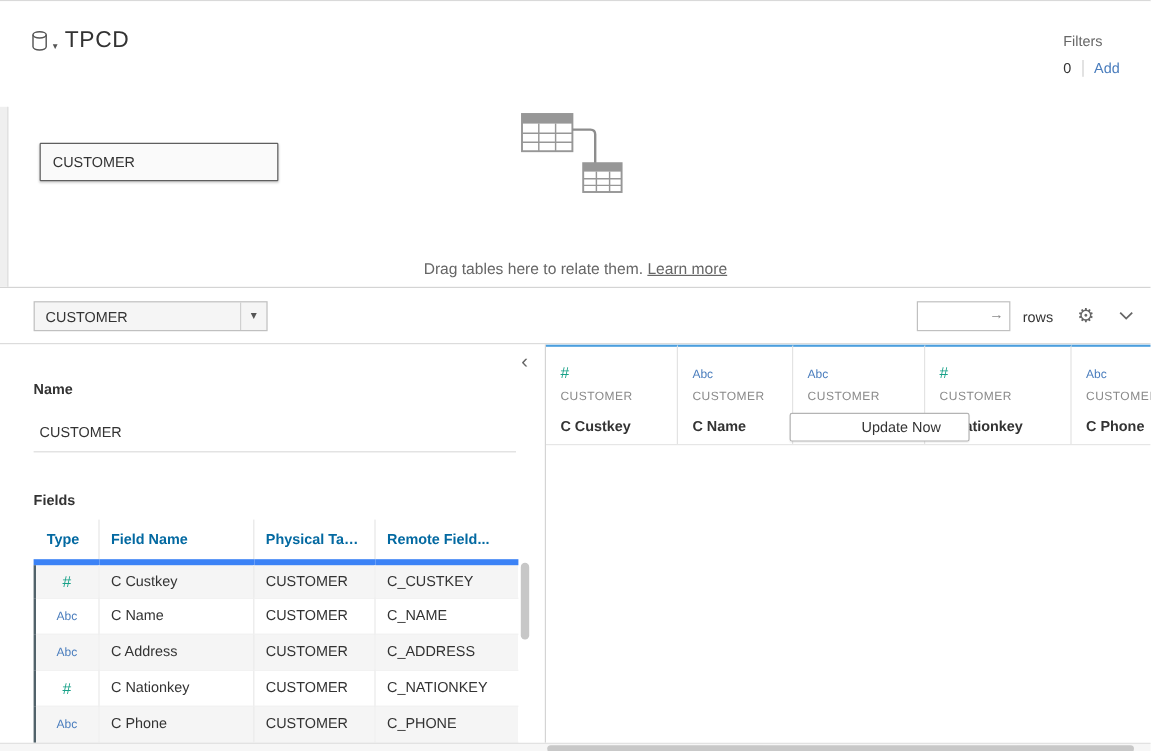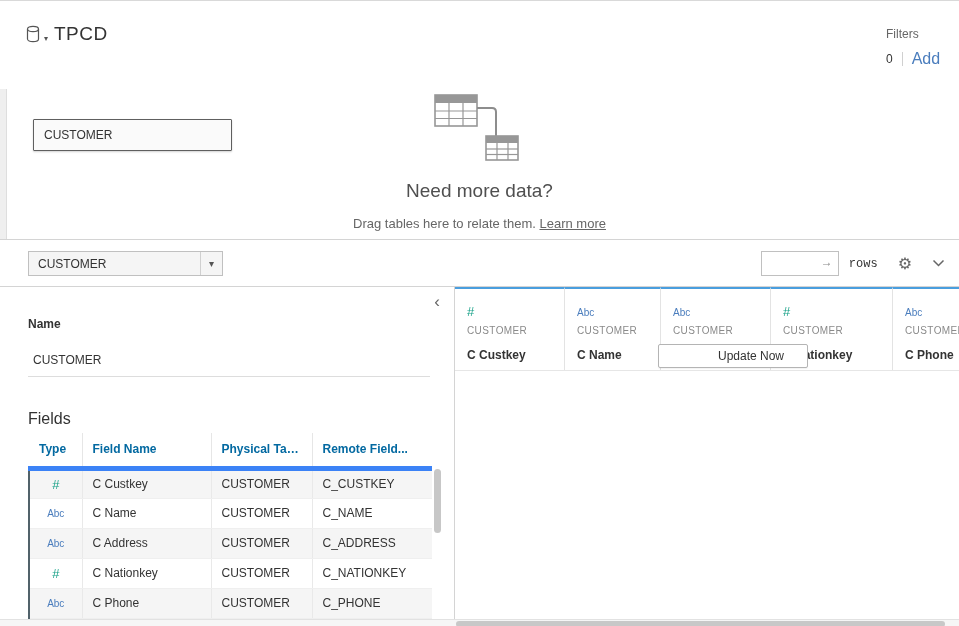--- a/index.html
+++ b/index.html
@@ -15,51 +15,51 @@
   .ds-title { font-size:19px; color:#333; letter-spacing:0.5px; }
   .section-label { font-size:12px; color:#666; }
   .connection { position:absolute; left:605px; top:26px; }
   .radio-row { display:flex; gap:30px; margin-top:9px; }
   .radio { display:flex; align-items:center; gap:7px; font-size:12px; color:#333; cursor:pointer; }
   .rb { width:13px; height:13px; border:1px solid #8a8a8a; border-radius:50%; background:#fff; position:relative; flex:0 0 auto; }
   .rb.selected::after { content:""; position:absolute; left:2px; top:2px; width:7px; height:7px; border-radius:50%; background:#3b3b3b; }
   .filters { position:absolute; left:886px; top:26px; }
   .filters-row { display:flex; align-items:center; gap:9px; margin-top:9px; font-size:12px; color:#333; }
   .vdiv { width:1px; height:14px; background:#d0d0d0; }
-  .link { color:var(--c-link,#4a7dbd); cursor:pointer; text-decoration:none; font-size:16px; }
+  .link { color:var(--c-link,#4a7dbd); cursor:pointer; text-decoration:none; font-size:12px; }
 
   
   .canvas { position:absolute; left:0; top:66px; width:100%; height:173px; background:#fff; border-bottom:1px solid #d4d4d4; }
   .left-rail { position:absolute; left:0; top:22px; bottom:0; width:7px; background:#efefef; border-right:1px solid #dedede; }
   .table-chip { position:absolute; left:33px; top:52px; width:199px; height:32px; background:#fafafa; border:1px solid #5f5f5f; border-radius:1px; box-shadow:0 1px 2px rgba(0,0,0,0.18); font-size:12px; color:#333; line-height:30px; padding-left:10px; cursor:pointer; }
   .illus { position:absolute; left:50%; top:27px; transform:translateX(-50%); }
   .empty-title { position:absolute; left:0; top:113px; width:100%; text-align:center; font-size:19px; color:#4f4f4f; }
   .empty-sub { position:absolute; left:0; top:149px; width:100%; text-align:center; font-size:13px; color:#666; }
   .empty-sub .learn { color:#666; text-decoration:underline; cursor:pointer; }
 
   
   .toolbar { position:absolute; left:0; top:239px; width:100%; height:47px; background:#fff; border-bottom:1px solid #d4d4d4; }
   .tbl-select { position:absolute; left:28px; top:11px; width:195px; height:25px; background:#f5f5f5; border:1px solid #c0c0c0; display:flex; align-items:center; cursor:pointer; }
   .tbl-select .sel-label { flex:1; font-size:12px; color:#333; padding-left:9px; }
   .tbl-select .sel-caret { width:22px; text-align:center; font-size:10px; color:#555; border-left:1px solid #d0d0d0; line-height:23px; }
   .tb-right { position:absolute; right:14px; top:11px; display:flex; align-items:center; }
   .rows-input-wrap { position:relative; width:78px; height:25px; }
   .rows-input { width:100%; height:100%; border:1px solid #c0c0c0; background:#fff; font-size:12px; padding:0 20px 0 6px; font-family:inherit; }
   .rows-arrow { position:absolute; right:6px; top:4px; font-size:12px; color:#8a8a8a; pointer-events:none; }
-  .rows-label { font-size:12px; color:#333; margin-left:10px;font-family:Liberation Mono, monospace; }
+  .rows-label { font-size:12px; color:#333; margin-left:10px; }
   .gear { font-size:16px; color:#666; margin-left:20px; cursor:pointer; line-height:1; }
   .chev-down { margin-left:20px; cursor:pointer; display:flex; align-items:center; }
 
   
   .main { position:absolute; left:0; top:286px; width:100%; height:332px; display:flex; }
   .meta-panel { position:relative; width:455px; background:#fff; border-right:1px solid #d4d4d4; flex:0 0 auto; }
   .collapse { position:absolute; right:14px; top:6px; font-size:17px; color:#666; cursor:pointer; line-height:1; }
   .name-label { position:absolute; left:28px; top:30px; font-size:12px; font-weight:bold; color:#333; }
   .name-value { position:absolute; left:28px; top:64px; width:402px; font-size:12px; color:#333; padding:2px 0 9px 5px; border-bottom:1px solid #ddd; cursor:text; }
-  .fields-label { position:absolute; left:28px; top:123px; font-size:16px; font-weight:normal; color:#333; }
+  .fields-label { position:absolute; left:28px; top:123px; font-size:12px; font-weight:bold; color:#333; }
   .fields-table { position:absolute; left:28px; top:146px; width:403px; border-collapse:collapse; font-size:12px; table-layout:fixed; }
   .fields-table th { height:35px; text-align:left; font-weight:bold; color:#0369a1; padding:0 10px; border-bottom:5px solid #3b82f6; border-right:1px solid #e6e6e6; background:#fff; white-space:nowrap; overflow:hidden; text-overflow:ellipsis; }
   .fields-table th:last-child { border-right:none; }
   .fields-table td { height:30px; padding:0 10px; border-right:1px solid #e9e9e9; border-bottom:1px solid #efefef; white-space:nowrap; overflow:hidden; text-overflow:ellipsis; }
   .fields-table td:last-child { border-right:none; }
   .fields-table tbody tr:nth-child(odd) { background:#f5f5f5; }
   .fields-table tbody tr:nth-child(even) { background:#fff; }
   .fields-table tbody td:first-child { border-left:2px solid #51626a; }
   .type-cell { text-align:center; }
   .type-badge.type-num { color:var(--c-num,#18a188); font-size:13px; }
@@ -123,21 +123,20 @@
         <path d="M43 14 H58 q4 0 4 4 V42" fill="none" stroke="#8d8d8d" stroke-width="2"></path>
         <rect x="52" y="42" width="32" height="24" fill="none" stroke="#979797" stroke-width="1.6"></rect>
         <rect x="52" y="42" width="32" height="7" fill="#979797"></rect>
         <line x1="63" y1="49" x2="63" y2="66" stroke="#979797" stroke-width="1.2"></line>
         <line x1="74" y1="49" x2="74" y2="66" stroke="#979797" stroke-width="1.2"></line>
         <line x1="52" y1="55" x2="84" y2="55" stroke="#979797" stroke-width="1.2"></line>
         <line x1="52" y1="60.5" x2="84" y2="60.5" stroke="#979797" stroke-width="1.2"></line>
       </svg>
     </div>
 
-    <div class="empty-title">Need more data?</div>
     <div class="empty-sub">
       <span>Drag tables here to relate them.</span>
       <span> </span>
       <span class="learn">Learn more</span>
     </div>
   </div>
 
   <div class="toolbar">
     <div class="tbl-select">
       <span class="sel-label">CUSTOMER</span>

